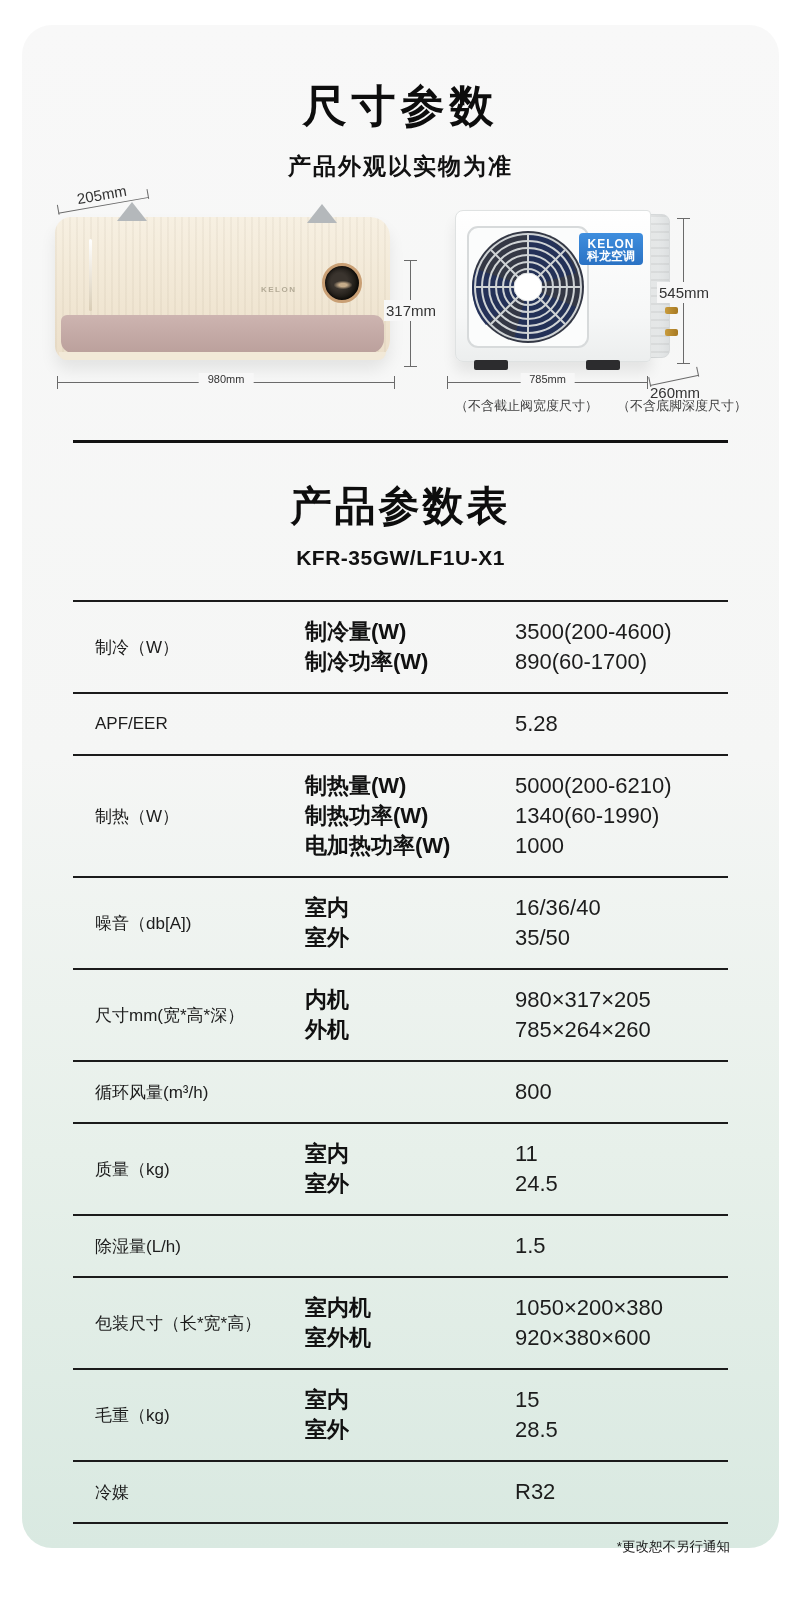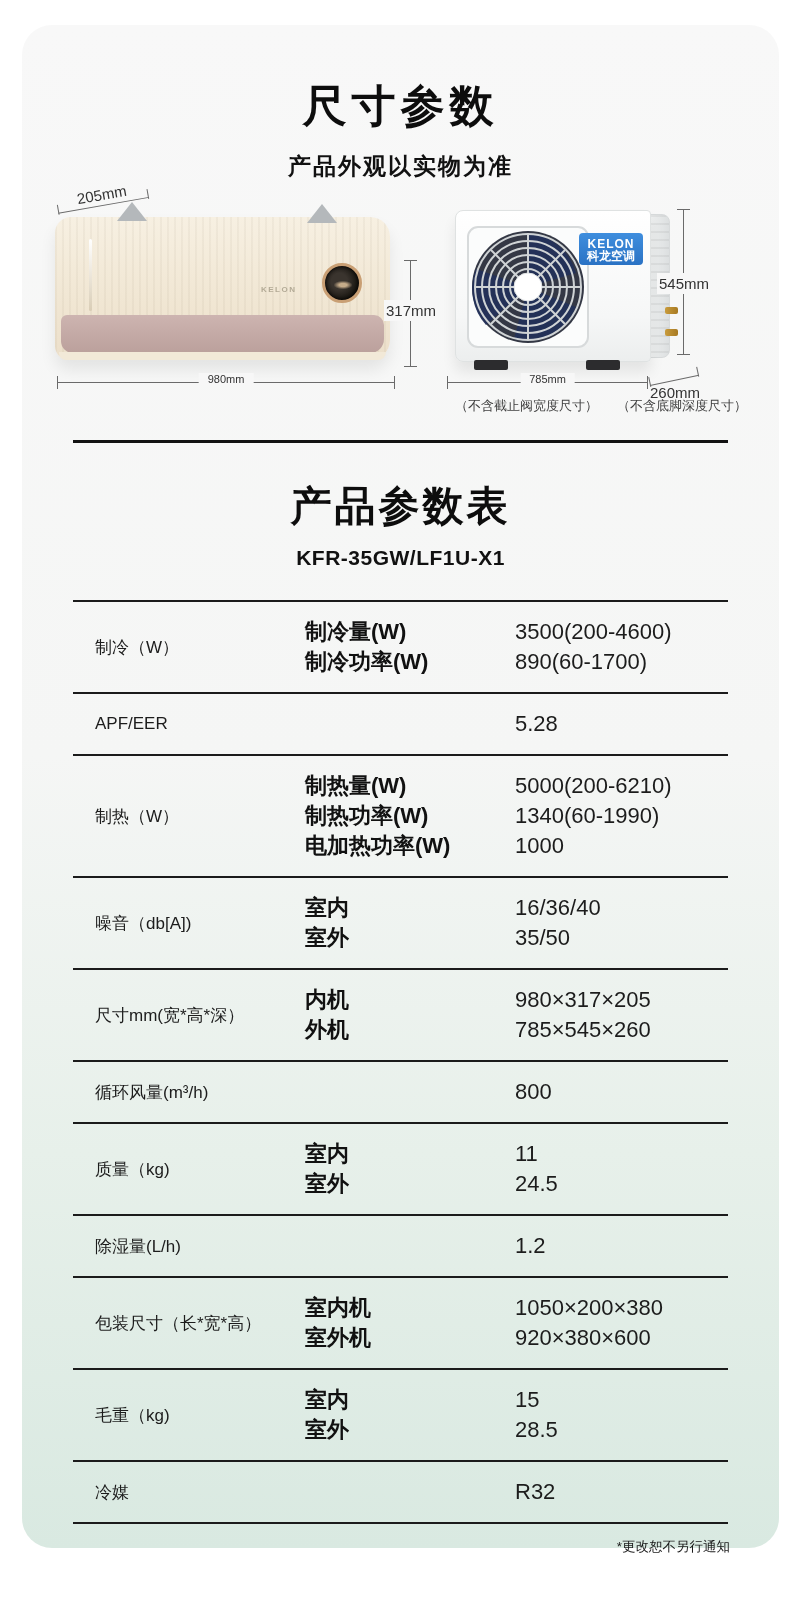--- a/index.html
+++ b/index.html
@@ -162,21 +162,21 @@
         <circle cx="62" cy="62" r="14" fill="#ffffff" stroke="#e0e3e4" stroke-width="1"></circle>
       </svg>
       <div class="kelon-badge">
         <span class="b1">KELON</span>
         <span class="b2">科龙空调</span>
       </div>
       <div class="foot f1"></div>
       <div class="foot f2"></div>
     </div>
 
-    <div class="dim-v-line" style="left:661px; top:19px; height:146px;">
+    <div class="dim-v-line" style="left:661px; top:28px; height:146px;">
       <span class="dim-v-label" style="top:64px;">545mm</span>
     </div>
     <div class="dim-h-line" style="left:425px; top:192px; width:201px;">
       <span class="dim-h-label">785mm</span>
     </div>
     <div class="dim depth-dim" style="left:626px; top:176px; width:50px; transform:rotate(-12deg); border-bottom-width:1.5px; font-size:14px; padding-bottom:14px;"></div>
     <div class="dim" style="left:628px; top:194px; font-size:15px; color:#333;">260mm</div>
     <div class="dim-notes">
       <span>（不含截止阀宽度尺寸）</span>
       <span>（不含底脚深度尺寸）</span>
@@ -243,21 +243,21 @@
   </div>
       <div class="spec-row">
     <div class="row-label">尺寸mm(宽*高*深）</div>
     <div class="row-items">
           <div class="item-line">
     <span class="item-name">内机</span>
     <span class="item-value">980×317×205</span>
   </div>
           <div class="item-line">
     <span class="item-name">外机</span>
-    <span class="item-value">785×545×260</span>
+    <span class="item-value">785×264×260</span>
   </div>
         </div>
   </div>
       <div class="spec-row">
     <div class="row-label">循环风量(m³/h)</div>
     <div class="row-items">
           <div class="item-line">
     <span class="item-name"></span>
     <span class="item-value">800</span>
   </div>
@@ -274,21 +274,21 @@
     <span class="item-name">室外</span>
     <span class="item-value">24.5</span>
   </div>
         </div>
   </div>
       <div class="spec-row">
     <div class="row-label">除湿量(L/h)</div>
     <div class="row-items">
           <div class="item-line">
     <span class="item-name"></span>
-    <span class="item-value">1.2</span>
+    <span class="item-value">1.5</span>
   </div>
         </div>
   </div>
       <div class="spec-row">
     <div class="row-label">包装尺寸（长*宽*高）</div>
     <div class="row-items">
           <div class="item-line">
     <span class="item-name">室内机</span>
     <span class="item-value">1050×200×380</span>
   </div>

